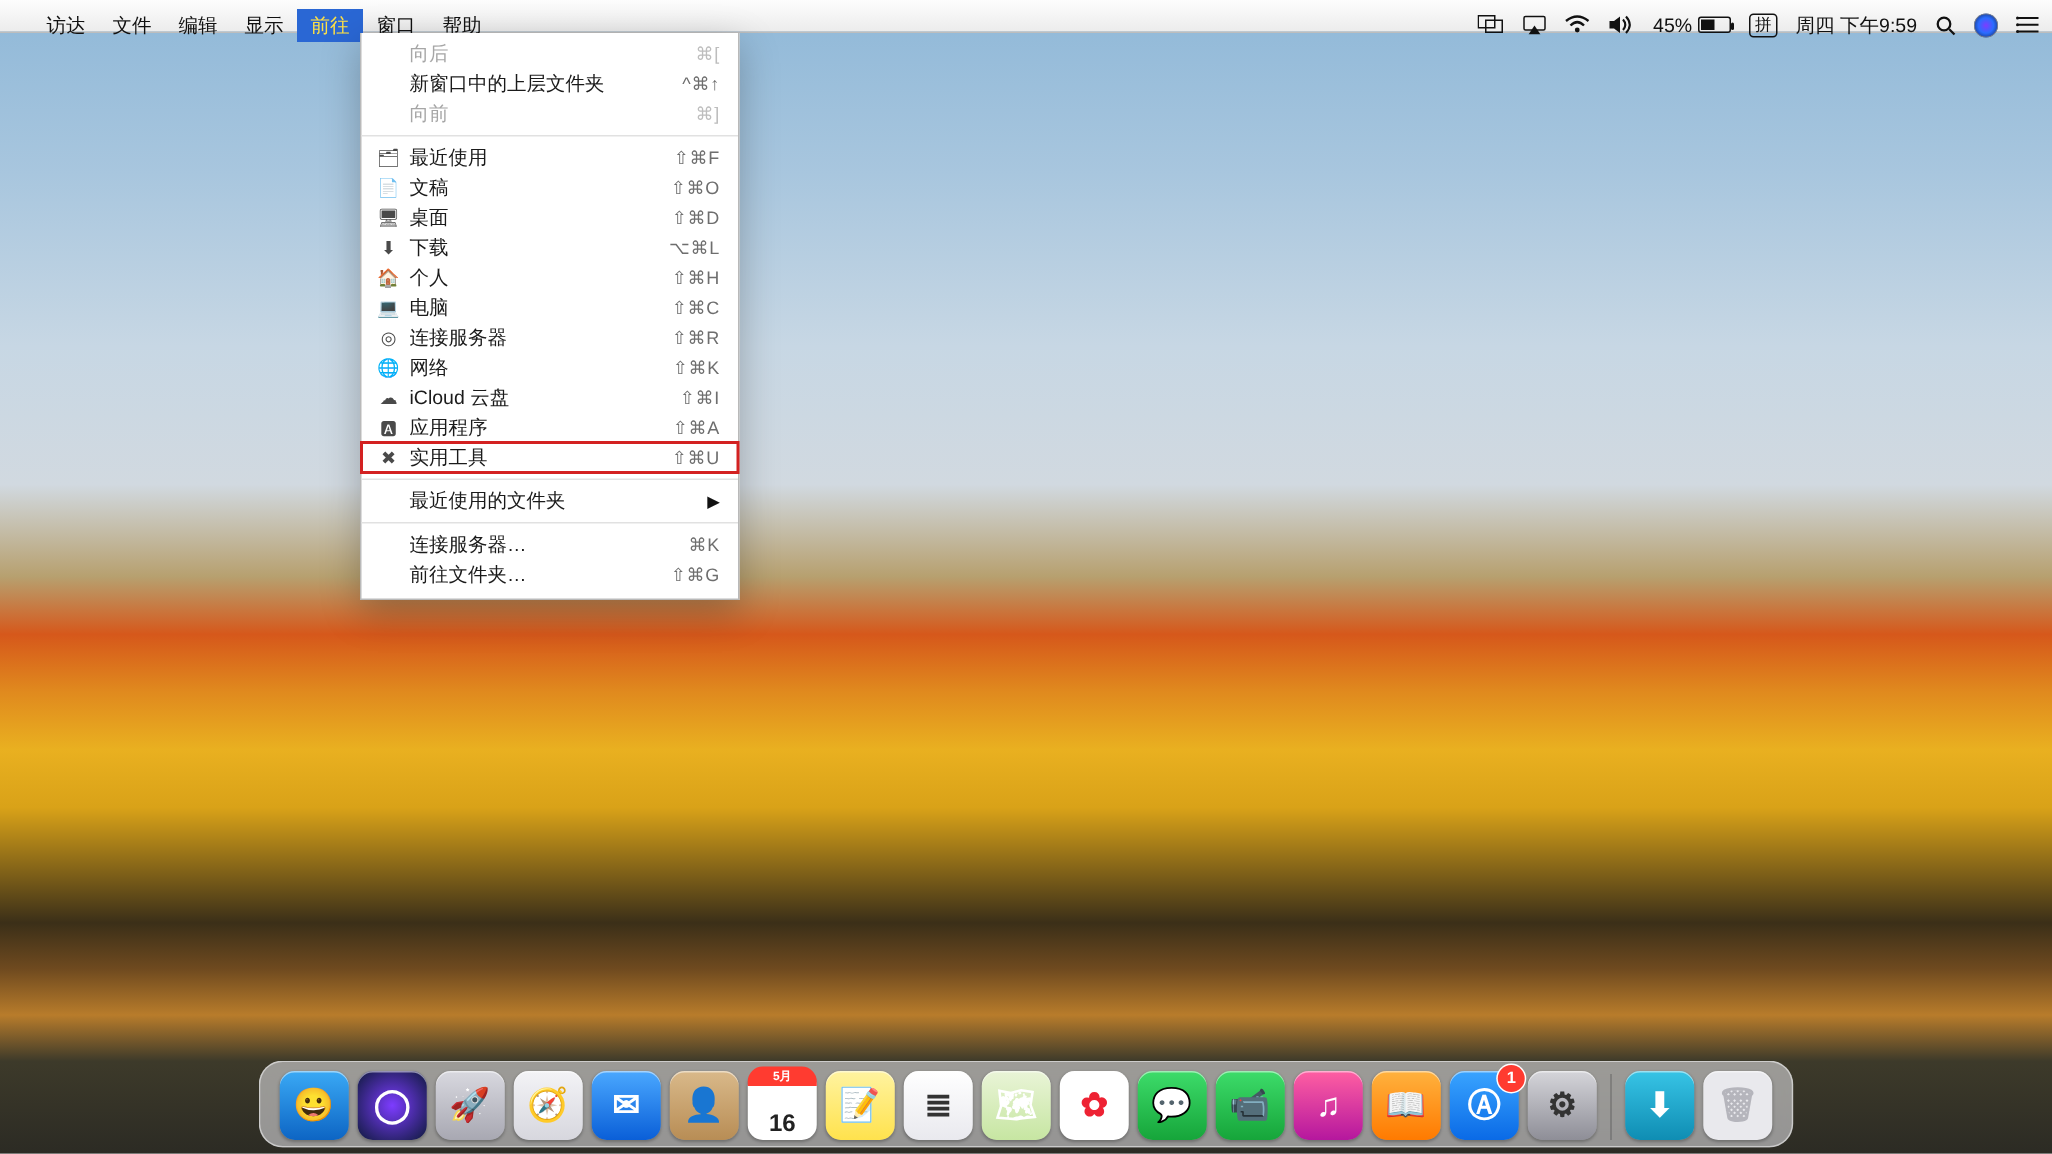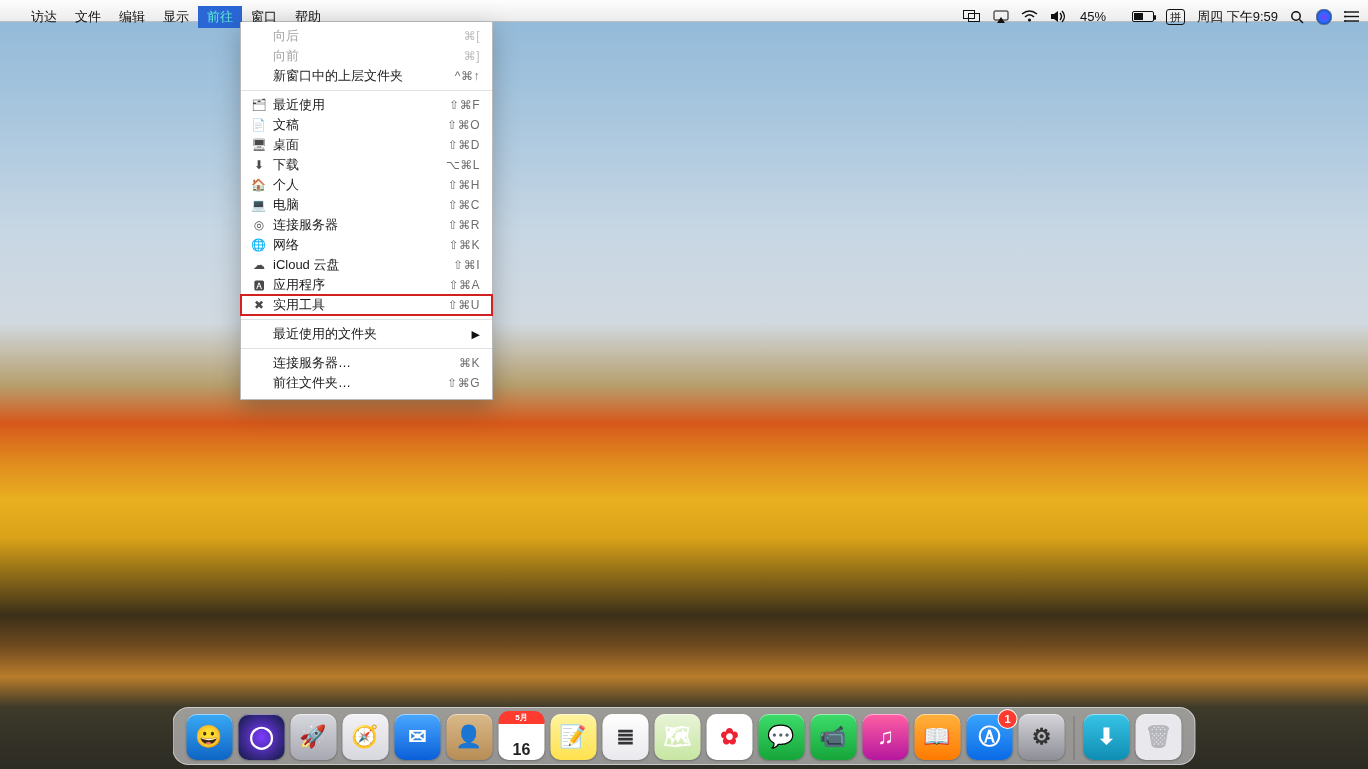--- a/index.html
+++ b/index.html
@@ -23,23 +23,23 @@
       background:linear-gradient(#fdfdfd,#ececec);
       border-bottom:1px solid #bdbdbd;
       display:flex; align-items:center;
       padding:12px 8px 0 10px;
       font-size:13px;
       z-index:5;
     }
     .menubar-left{display:flex; align-items:center;}
     .menubar-left .apple{font-size:14px;margin-right:12px;}
     .menubar-left .mitem{padding:2px 9px; cursor:default;}
-    .menubar-left .mitem.open{background:#2a67d4;color:#5eead4;}
+    .menubar-left .mitem.open{background:#2a67d4;color:#fde047;}
     .menubar-right{margin-left:auto;display:flex;align-items:center;font-size:13px;}
-    .menubar-right .ritem{margin-left:12px;display:inline-flex;align-items:center;gap:22px;}
+    .menubar-right .ritem{margin-left:12px;display:inline-flex;align-items:center;}
     .battery{display:inline-flex;align-items:center;}
     .battery-pct{margin-right:4px;}
     .battery-body{width:22px;height:11px;border:1px solid #111;border-radius:2px;position:relative;}
     .battery-body::after{content:"";position:absolute;right:-3px;top:3px;width:2px;height:5px;background:#111;border-radius:1px;}
     .battery-fill{position:absolute;left:1px;top:1px;bottom:1px;width:45%;background:#111;}
     .siri-dot{width:16px;height:16px;border-radius:50%;
       background:radial-gradient(circle at 50% 50%, #7d3cff 0%, #2a6cff 45%, #0e1a3c 100%);
       box-shadow:0 0 0 0.5px #888 inset;}
     
     .dropdown{
@@ -160,29 +160,29 @@
     </span>
   </div>
 </div>
 
 <div class="dropdown" id="dropdown">
     <div class="row disabled">
       <span class="micon"></span>
       <span class="mlabel">向后</span>
       <span class="mshort">⌘[</span>
     </div>
+    <div class="row">
+      <span class="micon"></span>
+      <span class="mlabel">新窗口中的上层文件夹</span>
+      <span class="mshort">^⌘↑</span>
+    </div>
     <div class="row disabled">
       <span class="micon"></span>
       <span class="mlabel">向前</span>
       <span class="mshort">⌘]</span>
-    </div>
-    <div class="row">
-      <span class="micon"></span>
-      <span class="mlabel">新窗口中的上层文件夹</span>
-      <span class="mshort">^⌘↑</span>
     </div>
     <hr>
     <div class="row">
       <span class="micon">🗂</span>
       <span class="mlabel">最近使用</span>
       <span class="mshort">⇧⌘F</span>
     </div>
     <div class="row">
       <span class="micon">📄</span>
       <span class="mlabel">文稿</span>

